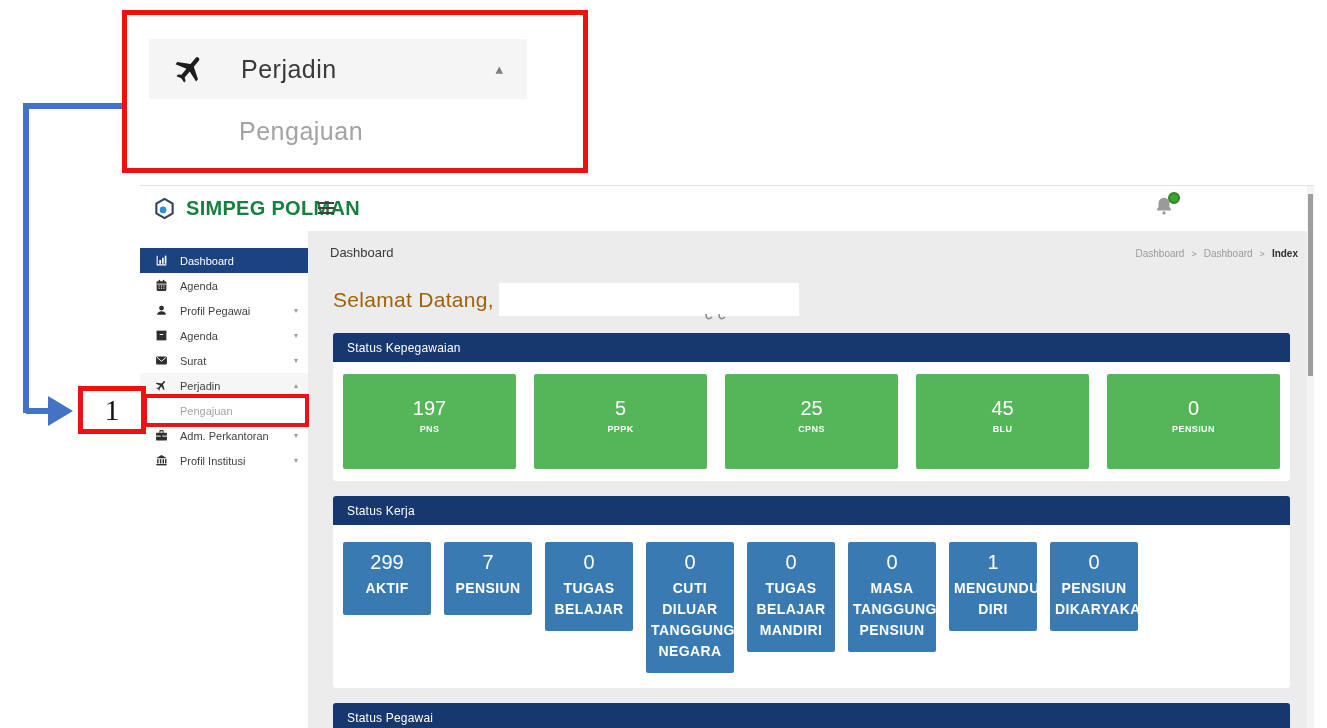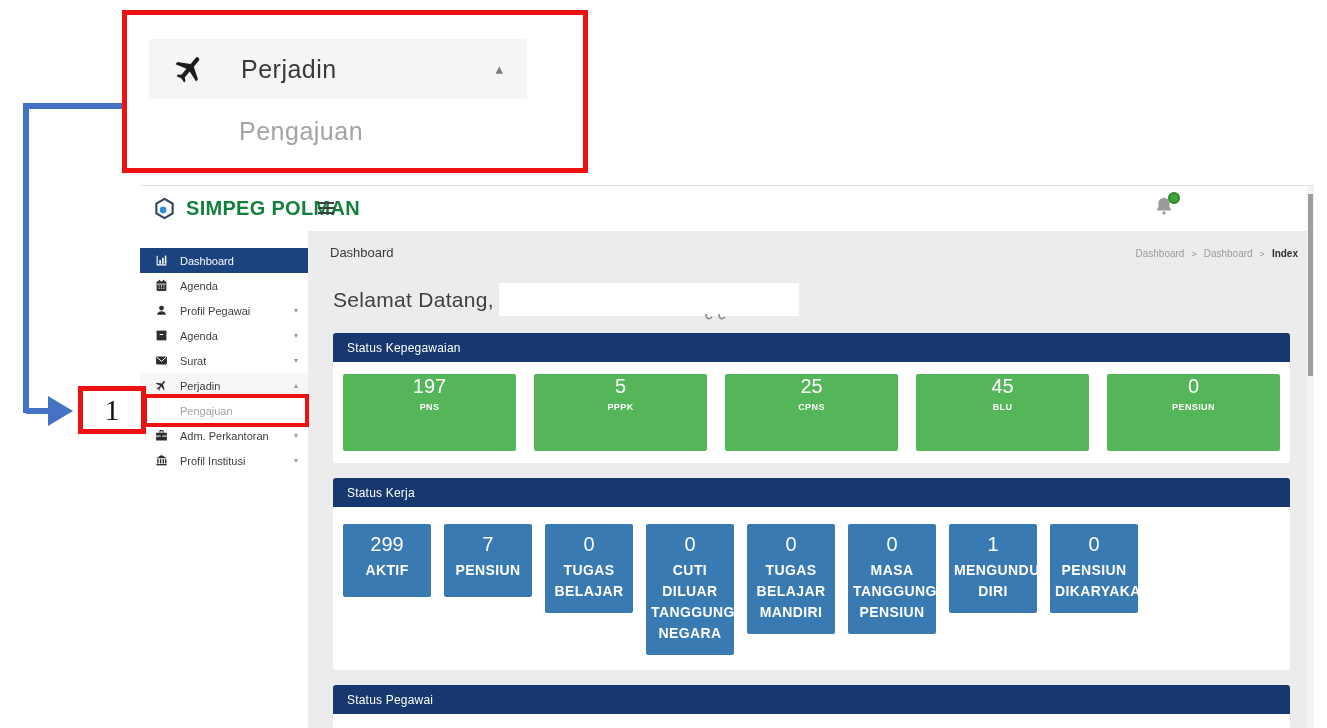--- a/index.html
+++ b/index.html
@@ -61,42 +61,42 @@
   #content { flex:1; background:#ececec; position:relative; overflow:hidden; }
   #topbar { display:flex; justify-content:space-between; align-items:baseline;
     padding:14px 16px 0 22px; }
   #page-title { font-size:13px; color:#3a3a3a; }
   #breadcrumb { font-size:10px; color:#9a9a9a; display:flex; gap:7px; align-items:center; }
   #breadcrumb .sep { font-size:9px; }
   #breadcrumb .crumb { cursor:pointer; }
   #breadcrumb .current { color:#2f2f2f; font-weight:bold; }
 
   #welcome-row { margin:23px 0 0 25px; display:flex; align-items:center; height:34px; }
-  #welcome-text { font-size:21px; font-weight:500; color:#404040; letter-spacing:.3px; }
+  #welcome-text { font-size:21px; font-weight:500; color:#a16207; letter-spacing:.3px; }
   #welcome-redact { width:300px; height:33px; background:#fff; margin-left:5px;
     position:relative; top:-1px; }
   #redact-descenders { position:absolute; left:204px; bottom:-6px; }
 
   .panel { margin:0 24px 0 25px; }
   .panel-header { height:29px; background:var(--navy,#16386e); border-radius:3px 3px 0 0;
     color:#fff; font-size:12px; display:flex; align-items:center; padding-left:14px;
     letter-spacing:.2px; }
   .panel-body { background:#fff; border-radius:0 0 3px 3px; display:flex;
     align-items:flex-start; }
   #panel-kepegawaian { margin-top:16px; }
   #panel-kepegawaian .panel-body { padding:12px 10px; gap:18px; }
   #panel-kerja { margin-top:15px; }
   #panel-kerja .panel-body { padding:17px 10px 15px; gap:13px; }
   #panel-pegawai { margin-top:15px; }
   #panel-pegawai .panel-body { padding:16px 10px 0; gap:14px; }
 
   .stat-card { color:#fff; text-align:center; border-radius:2px; }
   .stat-value { font-size:20px; line-height:24px; }
   .stat-label { font-weight:bold; letter-spacing:.4px; }
-  .card-green { background:var(--green,#55b559); flex:1; height:77px; padding-top:0; }
+  .card-green { background:var(--green,#55b559); flex:1; height:95px; padding-top:22px; }
   .card-green .stat-label { font-size:9px; margin-top:4px; }
   .card-blue { background:var(--blue,#3a7ab2); width:88px; min-height:73px;
     padding:8px 5px 11px; flex-shrink:0; }
   .card-blue .stat-label { font-size:14px; margin-top:4px; line-height:1.5; }
   .card-orange { background:var(--orange,#eaa842); height:60px; flex:1; }
 
   #scrollbar { position:absolute; right:0; top:0; width:7px; height:543px;
     background:#f4f4f4; z-index:5; }
   #scrollbar-thumb { position:absolute; right:1px; top:8px; width:5px; height:182px;
     background:#9e9e9e; cursor:pointer; }

